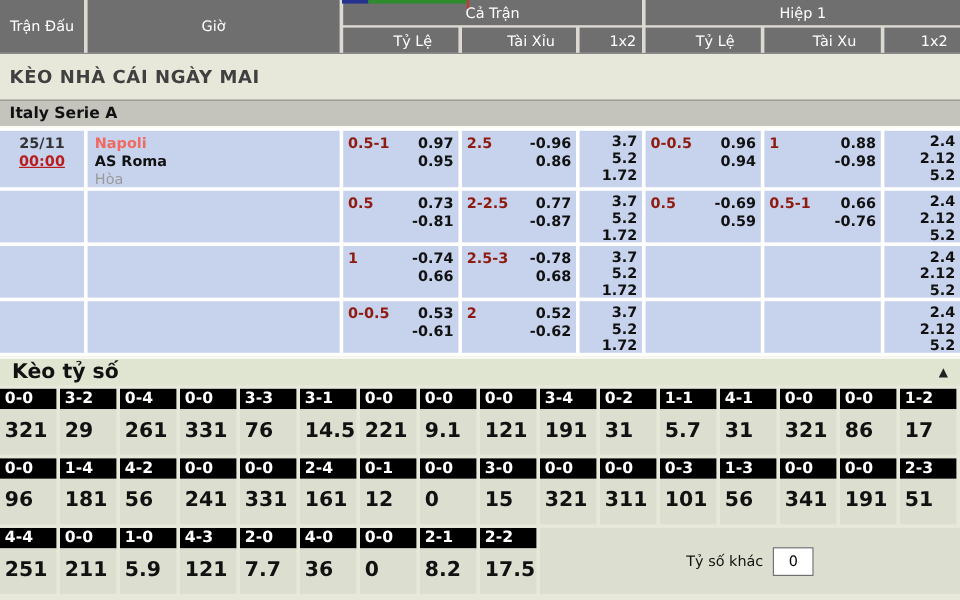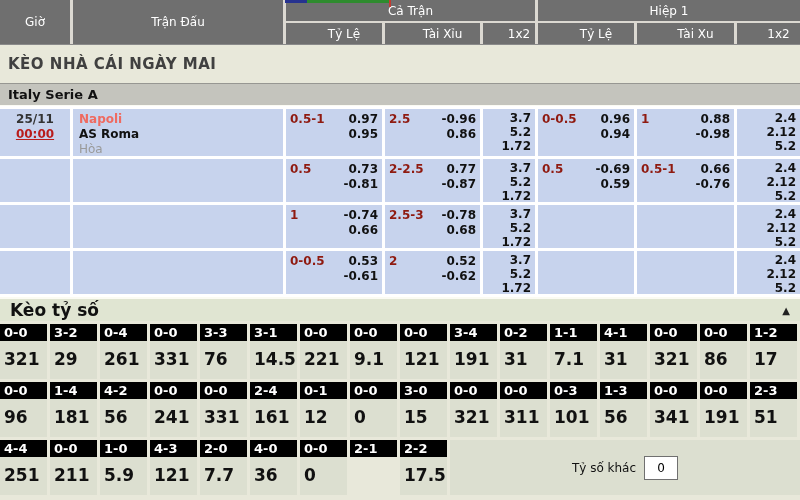--- a/index.html
+++ b/index.html
@@ -99,22 +99,22 @@
   }
   .other-input {
     width:34px; height:24px; border:1px solid #707070; background:#fff;
     text-align:center; font-family:inherit; font-size:12px;
   }
 </style>
 </head>
 <body>
 
 <div class="topbar">
+  <div class="hcell rspan">Trận Đấu</div>
   <div class="hcell rspan">Giờ</div>
-  <div class="hcell rspan">Trận Đấu</div>
   <div class="hcell g-ft">Cả Trận</div>
   <div class="hcell g-h1">Hiệp 1</div>
   <div class="hcell r2">Tỷ Lệ</div>
   <div class="hcell r2">Tài Xỉu</div>
   <div class="hcell r2">1x2</div>
   <div class="hcell r2">Tỷ Lệ</div>
   <div class="hcell r2">Tài Xu</div>
   <div class="hcell r2">1x2</div>
   <div class="strip">
       <span class="b"></span>
@@ -305,21 +305,21 @@
       <div class="score-col">
         <div class="score-head">3-4</div>
         <div class="score-val">191</div>
       </div>
       <div class="score-col">
         <div class="score-head">0-2</div>
         <div class="score-val">31</div>
       </div>
       <div class="score-col">
         <div class="score-head">1-1</div>
-        <div class="score-val">7.1</div>
+        <div class="score-val">5.7</div>
       </div>
       <div class="score-col">
         <div class="score-head">4-1</div>
         <div class="score-val">31</div>
       </div>
       <div class="score-col">
         <div class="score-head">0-0</div>
         <div class="score-val">321</div>
       </div>
       <div class="score-col">
@@ -421,20 +421,21 @@
       <div class="score-col">
         <div class="score-head">4-0</div>
         <div class="score-val">36</div>
       </div>
       <div class="score-col">
         <div class="score-head">0-0</div>
         <div class="score-val">0</div>
       </div>
       <div class="score-col">
         <div class="score-head">2-1</div>
+        <div class="score-val">8.2</div>
       </div>
       <div class="score-col">
         <div class="score-head">2-2</div>
         <div class="score-val">17.5</div>
       </div>
       <div class="score-filler">
         <span class="other-label">Tỷ số khác</span>
         <input class="other-input" value="0" style="">
       </div>
     </div>

